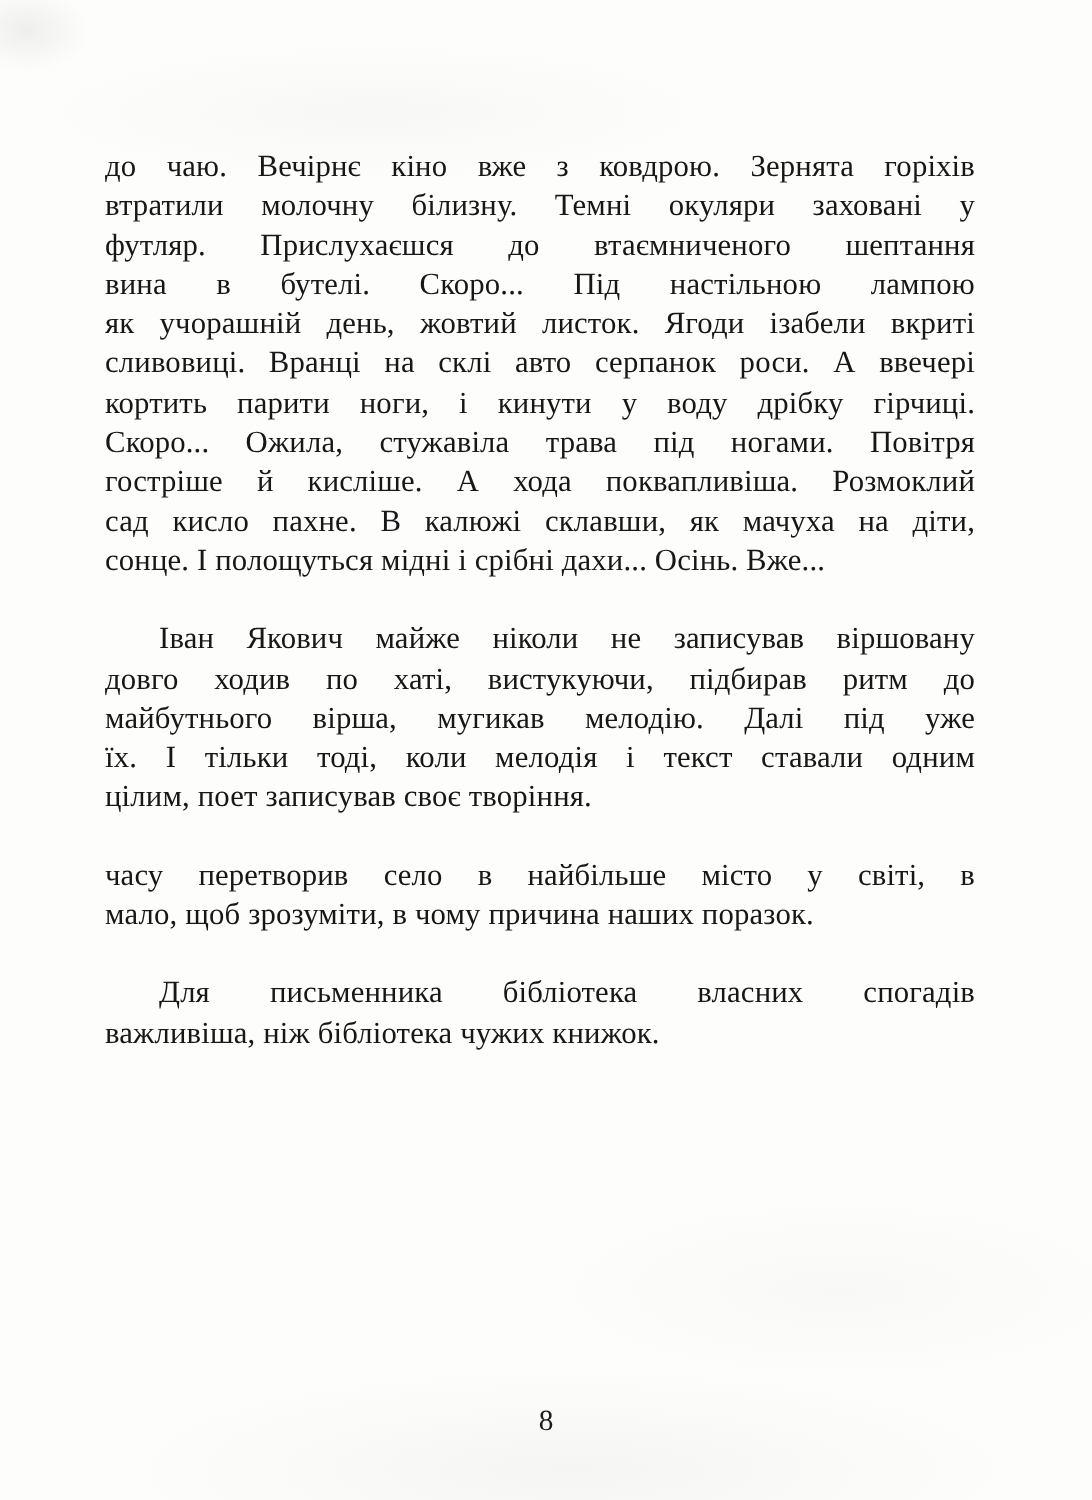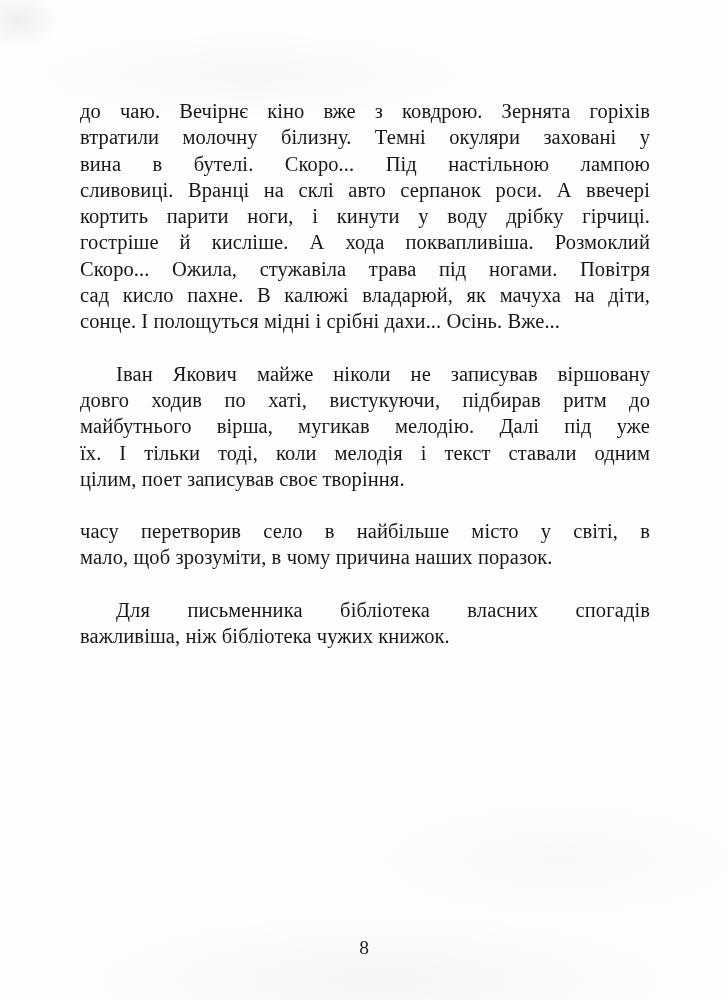--- a/index.html
+++ b/index.html
@@ -19,21 +19,21 @@
     inset: 0;
     pointer-events: none;
     background:
       radial-gradient(60px 40px at 18px 20px, rgba(0,0,0,0.06), rgba(0,0,0,0) 70%),
       radial-gradient(300px 60px at 250px 75px, rgba(0,0,0,0.025), rgba(0,0,0,0) 75%),
       radial-gradient(260px 80px at 560px 860px, rgba(0,0,0,0.02), rgba(0,0,0,0) 75%),
       radial-gradient(400px 90px at 380px 980px, rgba(0,0,0,0.03), rgba(0,0,0,0) 75%);
   }
   .text-block {
     position: absolute;
-    left: 80px;
+    left: 70px;
     right: 78px;
     top: 72px;
   }
   .para {
     margin: 0 0 26px 0;
     padding: 0;
   }
   .line {
     font-size: 20.5px;
     line-height: 26.3px;
@@ -57,26 +57,28 @@
 </head>
 <body>
 
 <div class="page">
   <div class="text-block">
 
     <p class="para">
       </p>
       <div class="line">до чаю. Вечірнє кіно вже з ковдрою. Зернята горіхів</div>
       <div class="line">втратили молочну білизну. Темні окуляри заховані у</div>
+      <div class="line">футляр. Прислухаєшся до втаємниченого шептання</div>
       <div class="line">вина в бутелі. Скоро... Під настільною лампою</div>
+      <div class="line">як учорашній день, жовтий листок. Ягоди ізабели вкриті</div>
       <div class="line">сливовиці. Вранці на склі авто серпанок роси. А ввечері</div>
       <div class="line">кортить парити ноги, і кинути у воду дрібку гірчиці.</div>
+      <div class="line">Скоро... Ожила, стужавіла трава під ногами. Повітря</div>
       <div class="line">гостріше й кисліше. А хода поквапливіша. Розмоклий</div>
-      <div class="line">Скоро... Ожила, стужавіла трава під ногами. Повітря</div>
-      <div class="line">сад кисло пахне. В калюжі владарюй, як мачуха на діти,</div>
+      <div class="line">сад кисло пахне. В калюжі склавши, як мачуха на діти,</div>
       <div class="line end">сонце. І полощуться мідні і срібні дахи... Осінь. Вже...</div>
     <p></p>
 
     <p class="para">
       </p>
       <div class="line indent">Іван Якович майже ніколи не записував віршовану</div>
       <div class="line">довго ходив по хаті, вистукуючи, підбирав ритм до</div>
       <div class="line">майбутнього вірша, мугикав мелодію. Далі під уже</div>
       <div class="line">їх. І тільки тоді, коли мелодія і текст ставали одним</div>
       <div class="line end">цілим, поет записував своє творіння.</div>

